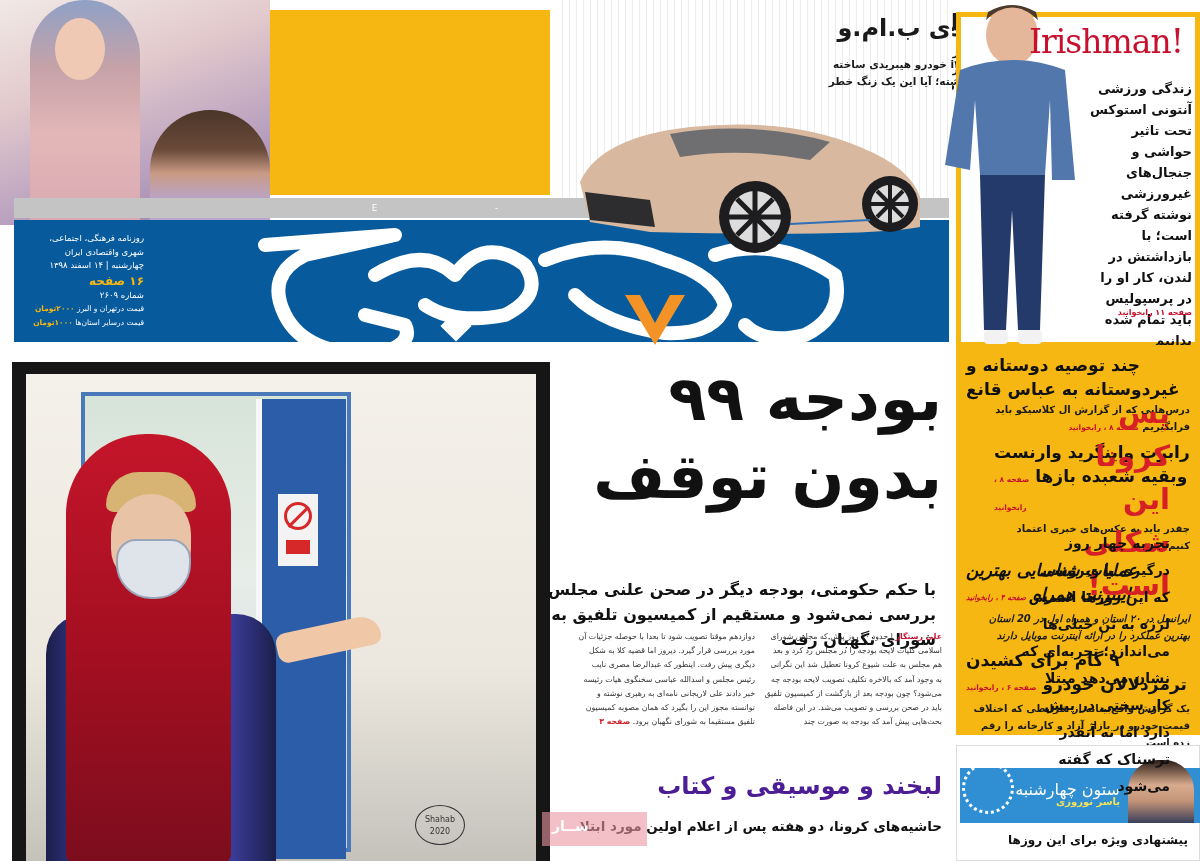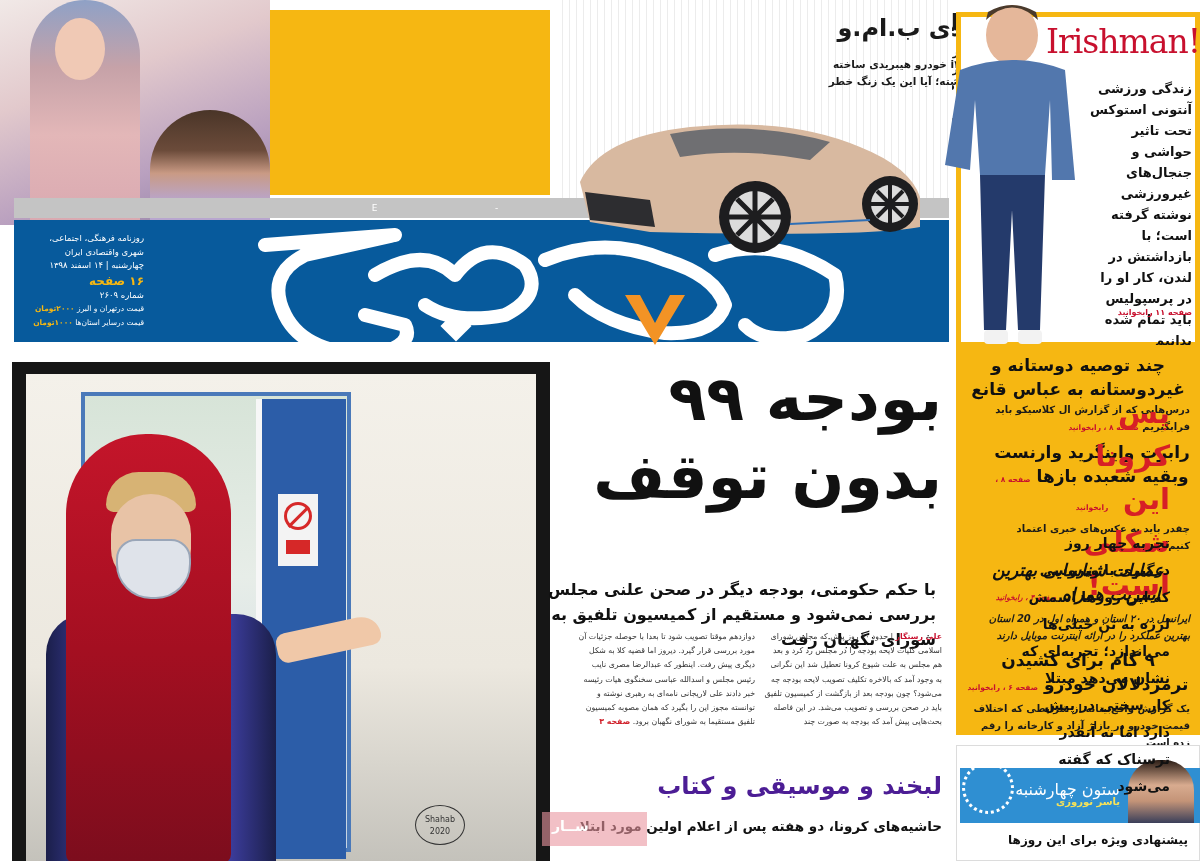--- a/index.html
+++ b/index.html
@@ -94,37 +94,37 @@
 
     
     #irish-box {
       left: 956px; top: 12px; width: 244px; height: 335px;
       border: 5px solid #f6b712; background: #ffffff;
     }
     #irish-man {
       left: 940px; top: 0; width: 140px; height: 350px;
     }
     #irish-title {
-      right: 0; top: 22px;
+      right: 17px; top: 22px;
       font-family: "DejaVu Serif", serif; font-size: 33px; color: #c8102e;
       direction: ltr; letter-spacing: -1px;
     }
     #irish-text {
       right: 8px; top: 78px; width: 110px;
       font-size: 13px; font-weight: bold; color: #111; text-align: right; line-height: 21px;
     }
     #irish-ref {
       right: 8px; top: 308px; font-size: 8px; color: #c8102e; font-weight: bold;
     }
 
     #right-yellow {
       left: 956px; top: 345px; width: 244px; height: 390px;
       background: #f6b712;
     }
-    .ry-head { font-size: 17px; font-weight: bold; color: #111; text-align: center; line-height: 24px; padding: 0 10px; }
+    .ry-head { font-size: 17px; font-weight: bold; color: #111; text-align: left; line-height: 24px; padding: 0 10px; }
     .ry-sub { font-size: 10px; font-weight: bold; color: #1a1a1a; text-align: right; line-height: 17px; padding: 0 10px; }
     .ry-ref { font-size: 7.5px; color: #c8102e; font-weight: bold; }
 
     #columnist {
       left: 956px; top: 745px; width: 244px; height: 116px;
       background: #ffffff; border: 1px solid #dcdcdc;
     }
     #col-band {
       left: 960px; top: 768px; width: 240px; height: 55px;
       background: #2f8fd2;

